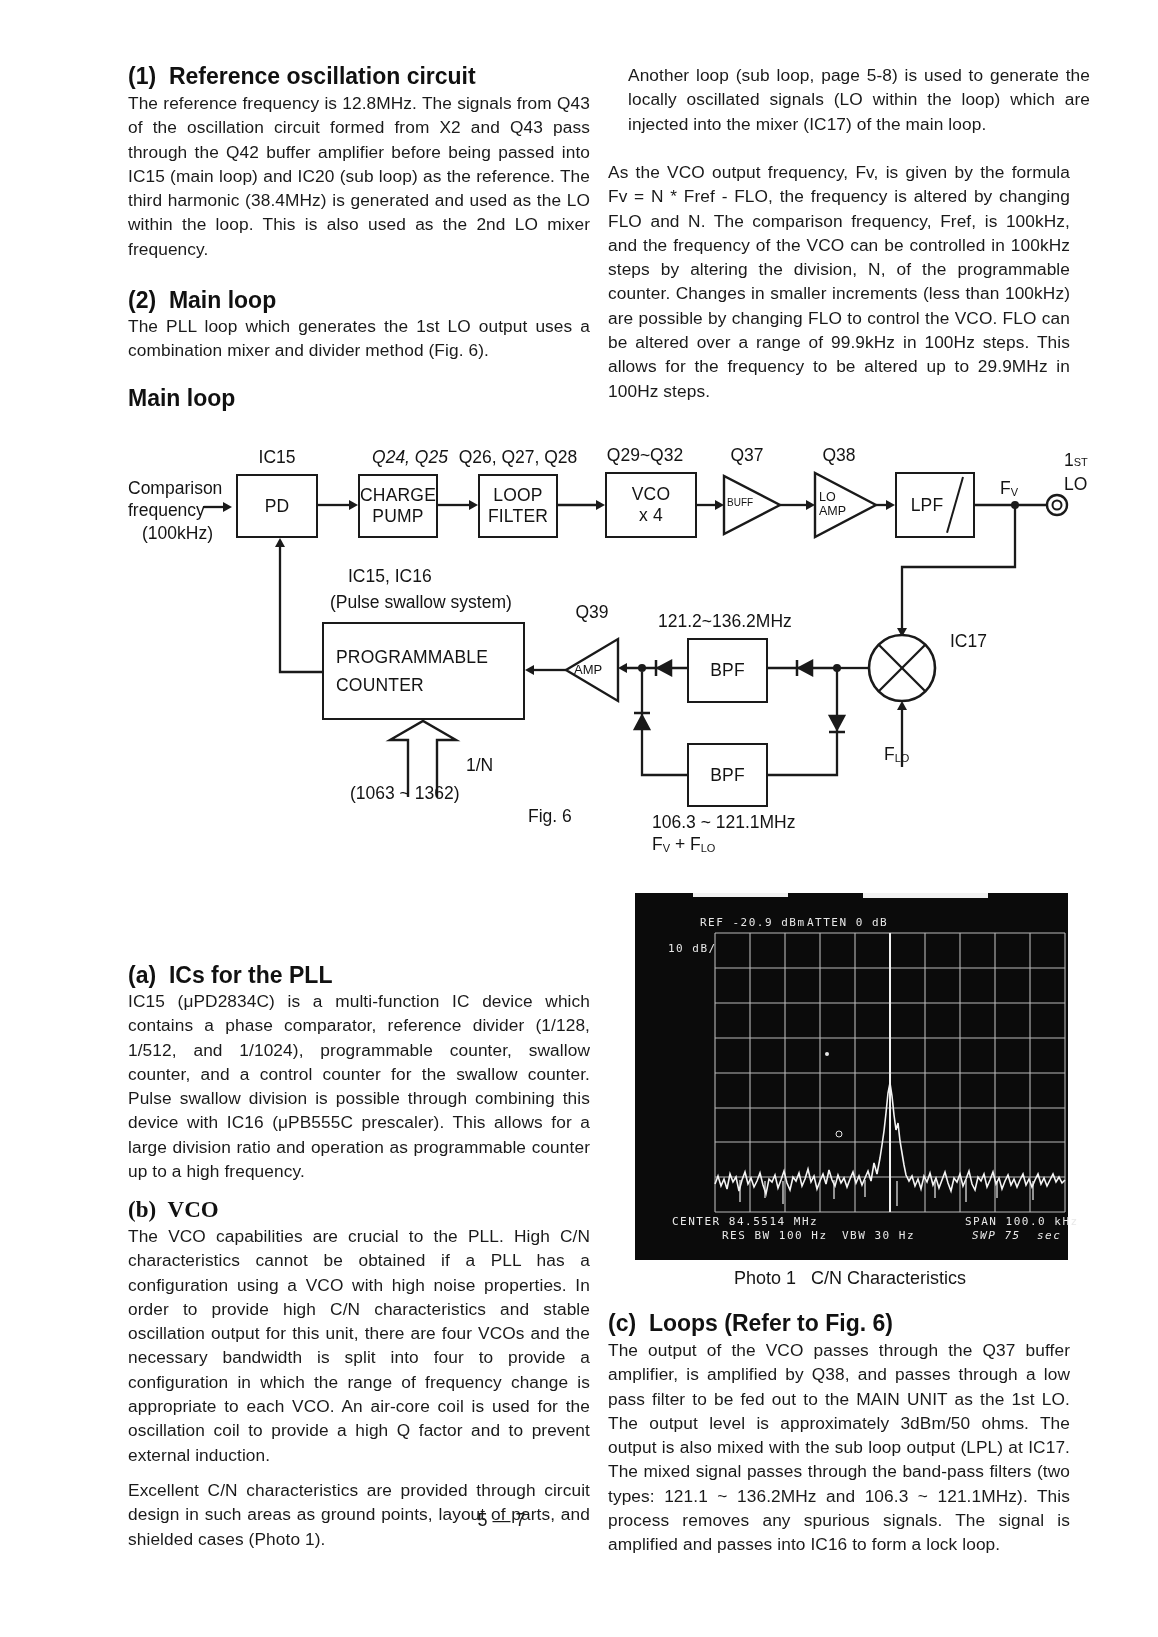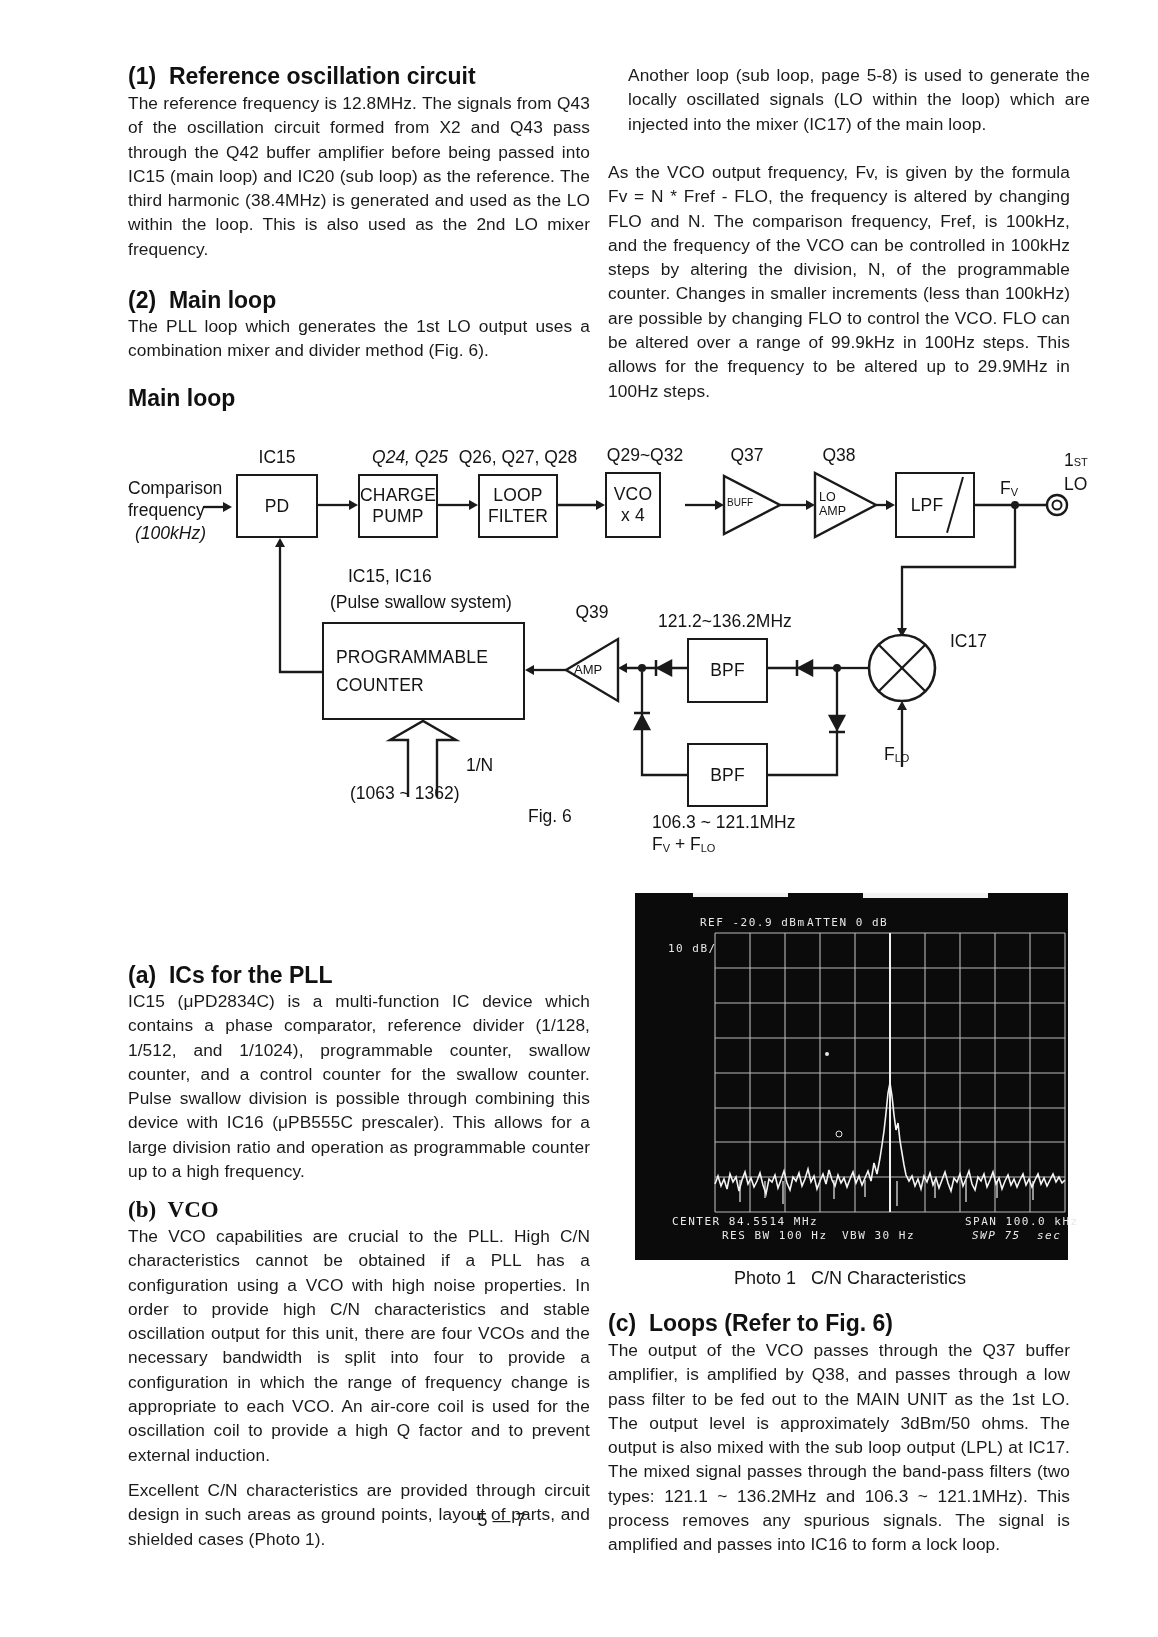--- a/index.html
+++ b/index.html
@@ -129,21 +129,21 @@
     <span>PD</span>
   </div>
   <div class="dbox" style="left:358px;top:474px;width:80px;height:64px;">
     <span>CHARGE</span>
     <span>PUMP</span>
   </div>
   <div class="dbox" style="left:478px;top:474px;width:80px;height:64px;">
     <span>LOOP</span>
     <span>FILTER</span>
   </div>
-  <div class="dbox" style="left:605px;top:472px;width:56px;height:66px;">
+  <div class="dbox" style="left:605px;top:472px;width:92px;height:66px;">
     <span>VCO</span>
     <span>x 4</span>
   </div>
   <div class="dbox" style="left:895px;top:472px;width:80px;height:66px;padding-right:16px;">
     <span>LPF</span>
   </div>
   <div class="lpf-slash" style="left:954px;top:476px;"></div>
 
   <div class="dbox left" style="left:322px;top:622px;width:203px;height:98px;">
     <span>PROGRAMMABLE</span>
@@ -158,21 +158,21 @@
 
   <div class="tritext" style="left:727px;top:497px;font-size:10px;">BUFF</div>
   <div class="tritext" style="left:819px;top:490px;font-size:12.5px;line-height:14px;">
     <div>LO</div>
     <div>AMP</div>
   </div>
   <div class="tritext" style="left:574px;top:662px;font-size:13px;">AMP</div>
 
   <div class="dlab" style="left:128px;top:478px;">Comparison</div>
   <div class="dlab" style="left:128px;top:500px;">frequency</div>
-  <div class="dlab" style="left:135px;top:523px;font-style:italic;">(100kHz)</div>
+  <div class="dlab" style="left:142px;top:523px;">(100kHz)</div>
 
   <div class="dlab ctr" style="left:236px;top:447px;width:82px;">IC15</div>
   <div class="dlab ctr" style="left:364px;top:447px;width:92px;font-style:italic;">Q24, Q25</div>
   <div class="dlab ctr" style="left:458px;top:447px;width:120px;">Q26, Q27, Q28</div>
   <div class="dlab ctr" style="left:601px;top:445px;width:88px;">Q29~Q32</div>
   <div class="dlab ctr" style="left:714px;top:445px;width:66px;">Q37</div>
   <div class="dlab ctr" style="left:806px;top:445px;width:66px;">Q38</div>
   <div class="dlab" style="left:950px;top:631px;">IC17</div>
   <div class="dlab" style="left:348px;top:566px;">IC15, IC16</div>
   <div class="dlab" style="left:330px;top:592px;">(Pulse swallow system)</div>

